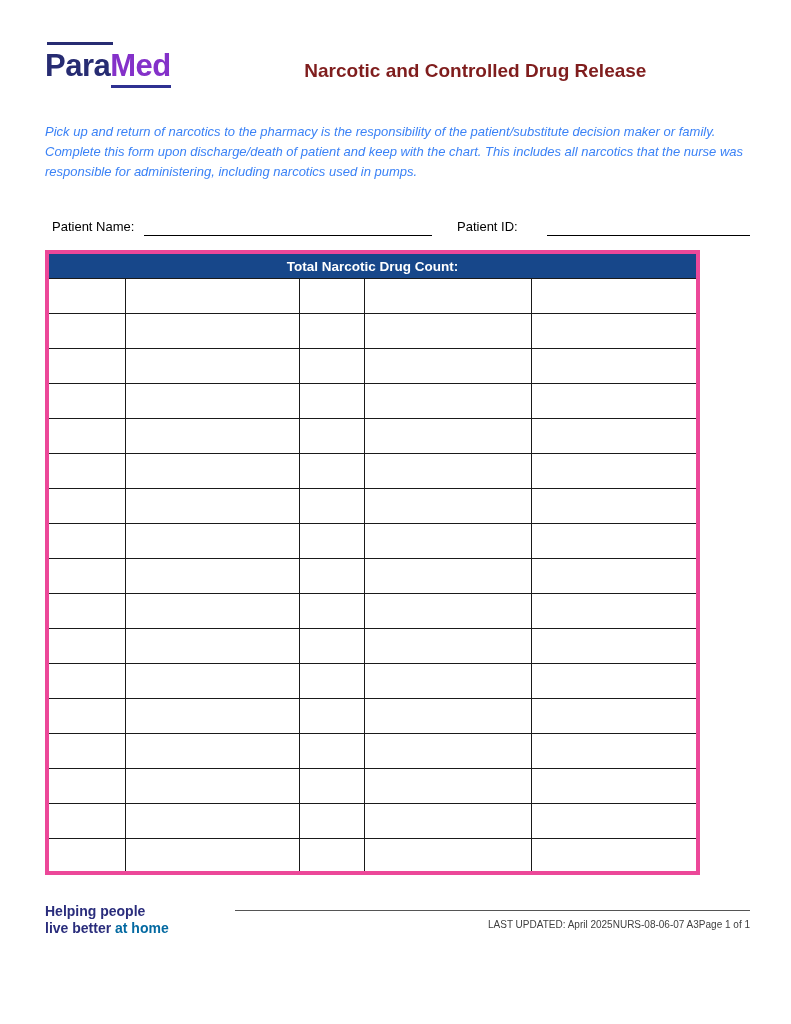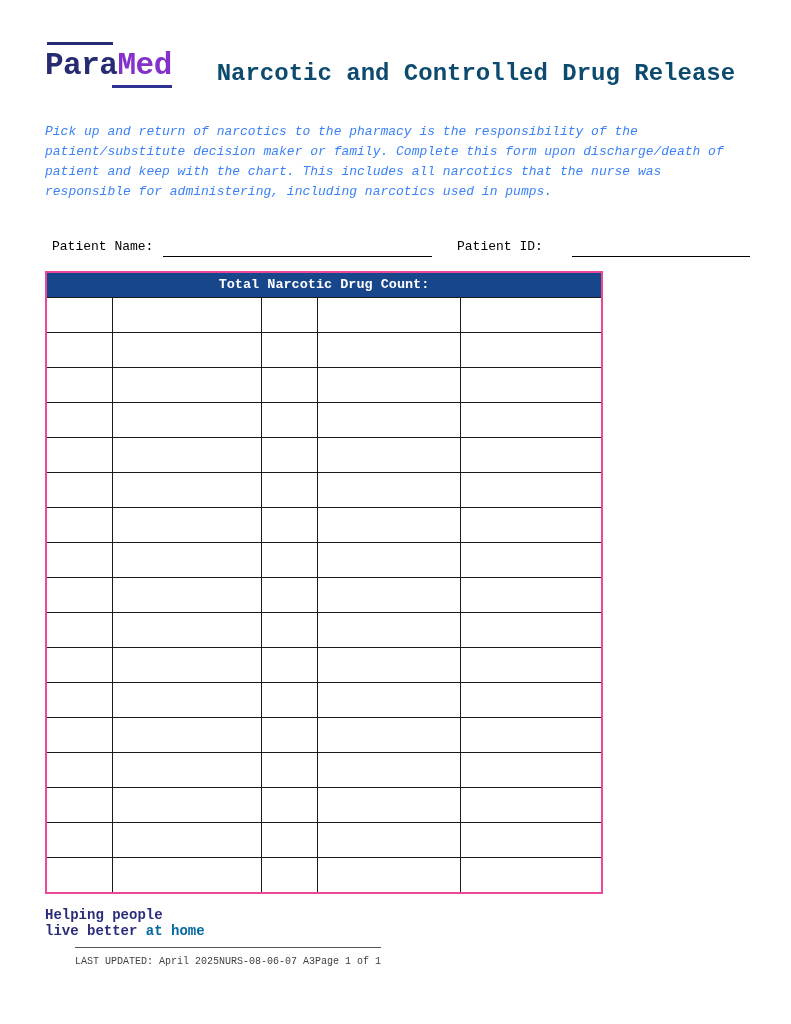--- a/index.html
+++ b/index.html
@@ -2,58 +2,58 @@
 <html><head>
 <meta charset="utf-8">
 <style>
   * { margin: 0; padding: 0; box-sizing: border-box; }
   html, body { background: #e8e8e8; }
   .page {
     width: 791px; height: 1024px;
     background: #ffffff;
     margin: 0 auto;
     padding: 38px 41px 0 45px;
-    font-family: Liberation Mono, monospace;
+    font-family: Liberation Sans, sans-serif;
     color: #111;
     position: relative;
   }
 
   
   .top { display: flex; align-items: flex-start; height: 62px; margin-bottom: 22px; }
   .logo { position: relative; display: inline-block; margin-top: 12px; }
   .logo-text { font-size: 31px; font-weight: bold; letter-spacing: -0.5px; line-height: 1; }
   .lg-navy { color: #272c72; }
   .lg-purple { color: #8431c9; }
   .logo-topline { position: absolute; top: -8px; left: 2px; width: 66px; height: 3px; background: #272c72; }
   .logo-underline { position: absolute; bottom: -7px; right: 0px; width: 60px; height: 3px; background: #2e3192; }
   .title-wrap { flex: 1; text-align: center; padding-top: 22px; padding-left: 30px; }
-  .title { font-size: 24px; font-weight: bold; color: #0c4a6e; }
+  .title { font-size: 19px; font-weight: bold; color: #7f1d1d; }
 
   
   .intro {
     font-style: italic; font-size: 13px; font-weight: 500;
     line-height: 1.55; width: 700px; color: #3b82f6;
     margin-bottom: 28px;
   }
 
   
   .fields { margin-left: 7px; margin-bottom: 14px; }
   .field-row { display: flex; align-items: flex-end; height: 26px; }
   .field { display: flex; align-items: flex-end; }
   .field label { font-size: 13px; color: #000; padding-right: 10px; white-space: nowrap; line-height: 1.4; }
   .fill-line { flex: 1; border-bottom: 1px solid #000; height: 18px; font-size: 13px; }
   .f-name { width: 380px; }
   .f-id { flex: 1; margin-left: 25px; gap: 19px; }
   .f-date { width: 380px; }
 
   
   table.drug-table {
-    width: 558px;
+    width: 655px;
     border-collapse: collapse;
-    border: 2px solid #ec4899;
+    border: 4px solid #ec4899;
     table-layout: fixed;
   }
   .drug-table td, .drug-table th { border: 1px solid #1a1a1a; }
   .caption-row th {
     background: #17478a; color: #ffffff;
     font-size: 13.5px; font-weight: bold;
     height: 26px; text-align: center;
   }
   .head-row th {
     background: #d9e6f7; color: #000;
@@ -62,21 +62,21 @@
     height: 46px; padding: 3px 6px; line-height: 1.3;
   }
   .drug-table tbody td { height: 35px; background: #fff; }
   .col-date { width: 12.0%; }
   .col-drug { width: 26.8%; }
   .col-qty { width: 10.0%; }
   .col-nurse { width: 25.7%; }
   .col-witness { width: 25.5%; }
 
   
-  .footer { display: flex; align-items: flex-start; margin-top: 13px; flex-direction: column; }
+  .footer { display: flex; align-items: flex-start; margin-top: 28px; }
   .tagline { width: 160px; font-size: 14px; font-weight: bold; line-height: 1.18; color: #2a2d7c; }
   .tagline .purple { color: #0369a1; }
   .footer-right { flex: 1; margin-left: 30px; padding-top: 7px; }
   .footer-rule { border-top: 1.5px solid #555; margin-bottom: 8px; }
   .footer-meta { display: flex; justify-content: flex-end; font-size: 10px; color: #404040; }
 </style>
 </head>
 <body>
 
 <div class="page">

